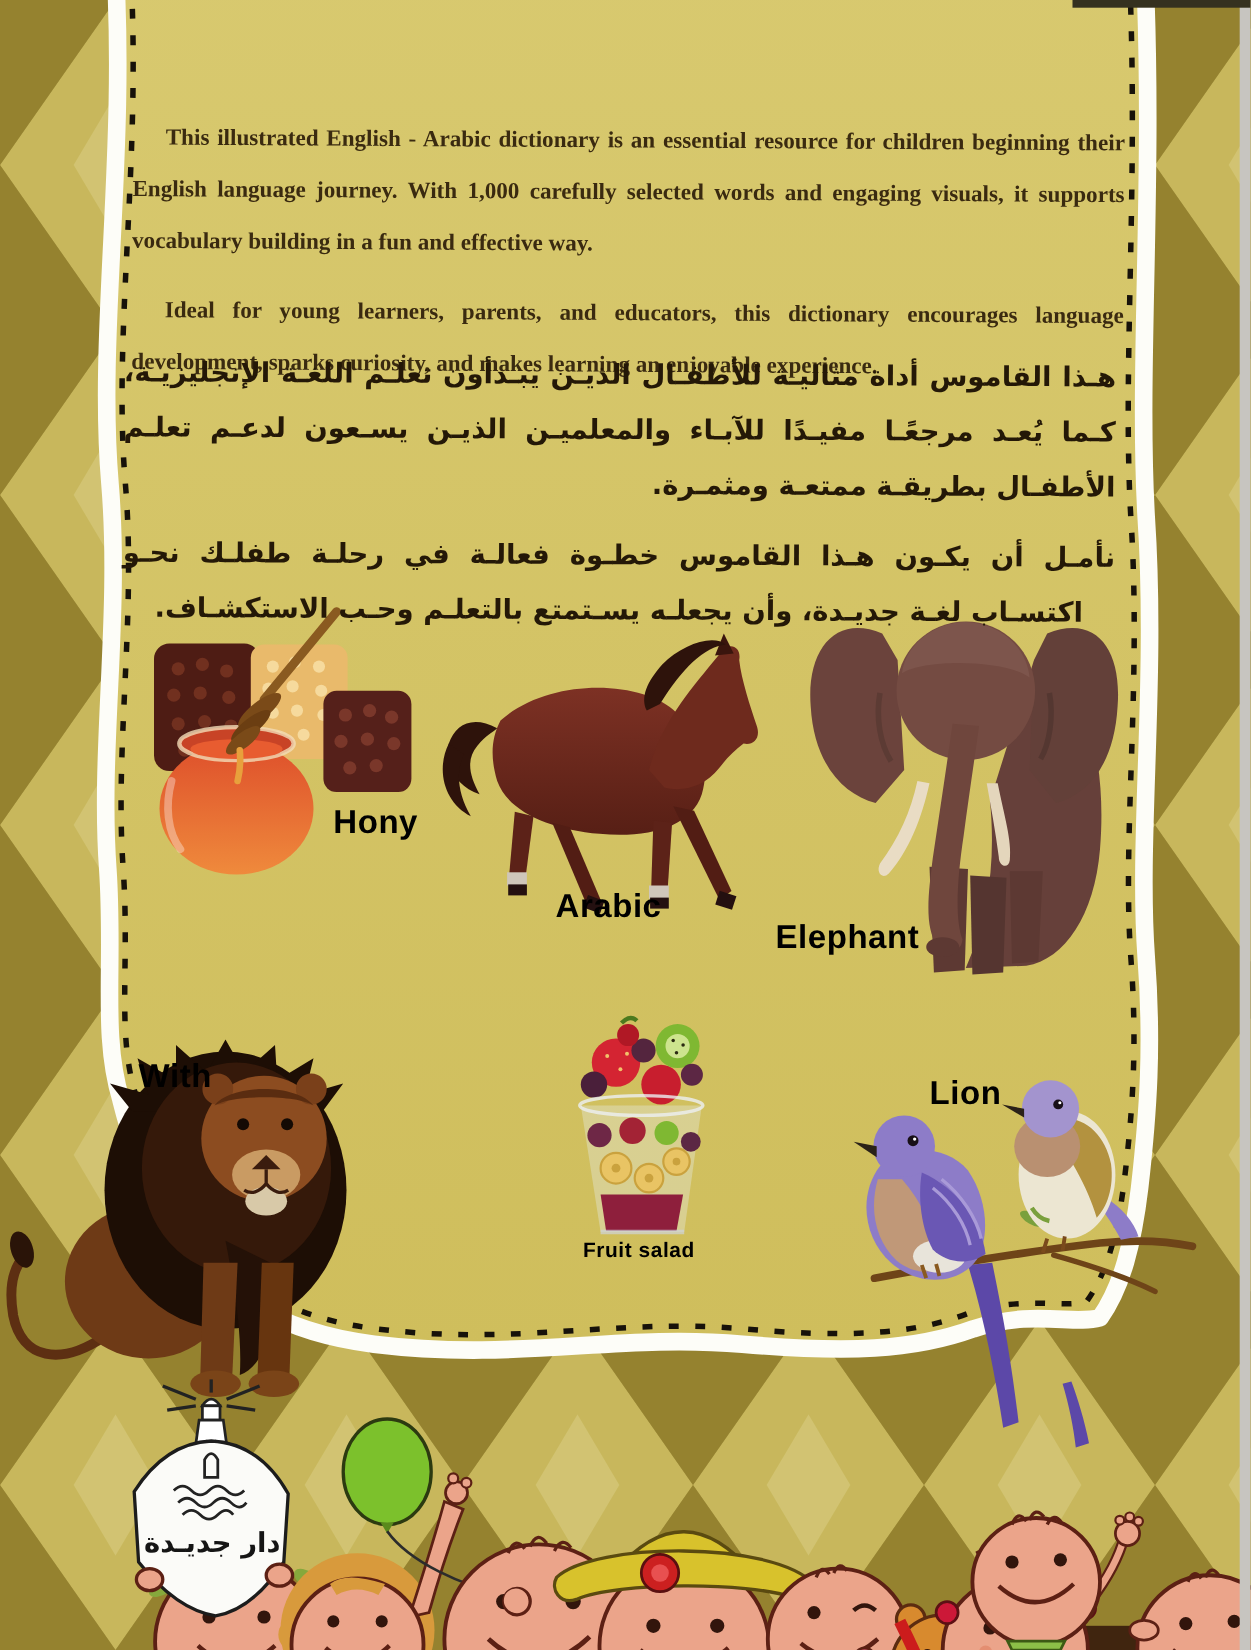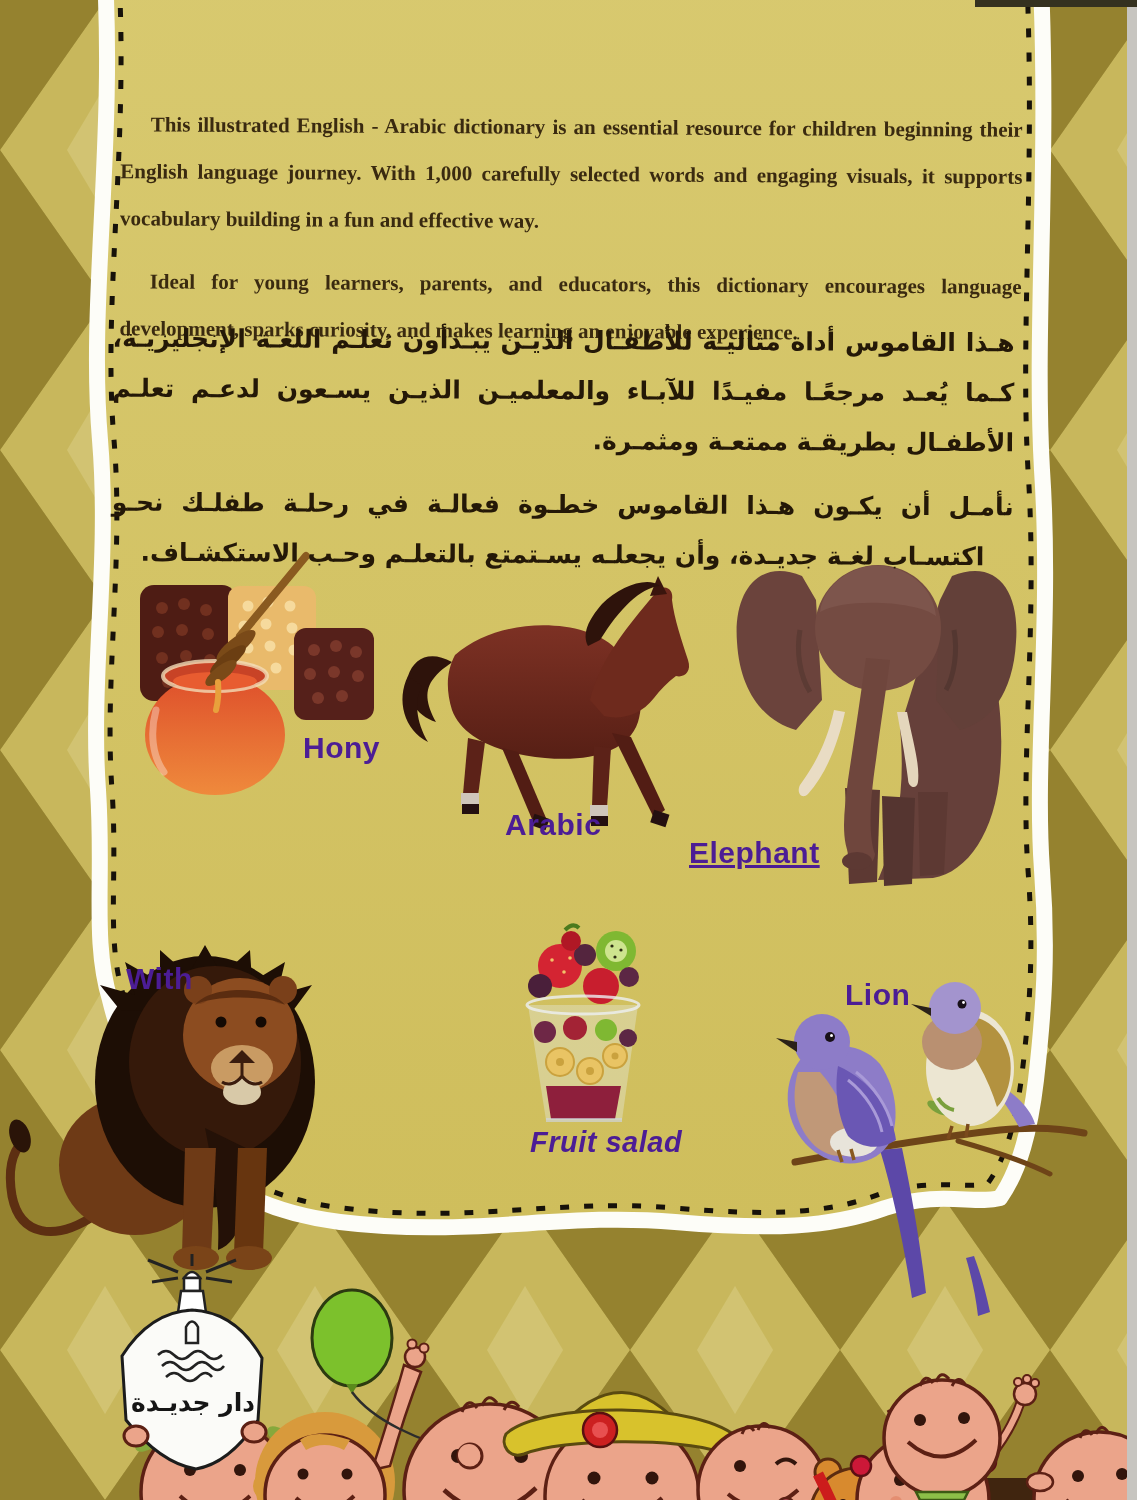--- a/index.html
+++ b/index.html
@@ -28,27 +28,27 @@
   .ar-block p{
     margin:0 0 14px 0;
     font:700 25px/50px "DejaVu Sans",sans-serif;
     color:#241807;text-align:justify;
   }
   .ar-block p.center-last{text-align-last:center;}
 
   .item-label{
     position:absolute;
     font:700 30px/1 "Liberation Sans",sans-serif;
-    color:#4c1d95;letter-spacing:0.5px;white-space:nowrap;
+    color:#000000;letter-spacing:0.5px;white-space:nowrap;
   }
   .lbl-honey{left:303px;top:733px;}
   .lbl-horse{left:505px;top:810px;}
-  .lbl-elephant{left:689px;top:838px;text-decoration:underline;}
+  .lbl-elephant{left:705px;top:838px;}
   .lbl-lion{left:126px;top:964px;}
-  .lbl-fruit{left:530px;top:1128px;font-size:29px;font-style:italic;}
+  .lbl-fruit{left:530px;top:1128px;font-size:19px;}
   .lbl-birds{left:845px;top:980px;}
 
   .logo-text{
     position:absolute;left:116px;top:1388px;width:154px;text-align:center;
     font:700 25px/1.2 "DejaVu Sans",sans-serif;color:#151515;
   }
 
   
   .strip-right{position:absolute;right:0;top:0;width:10px;height:1500px;background:#c7c5c0;}
   .strip-topright{position:absolute;left:975px;top:0;width:162px;height:7px;background:#35311f;}

